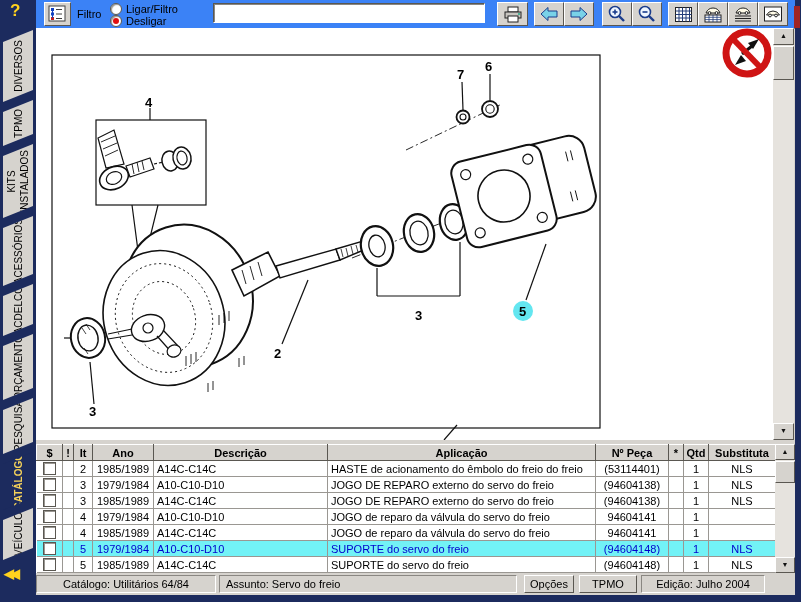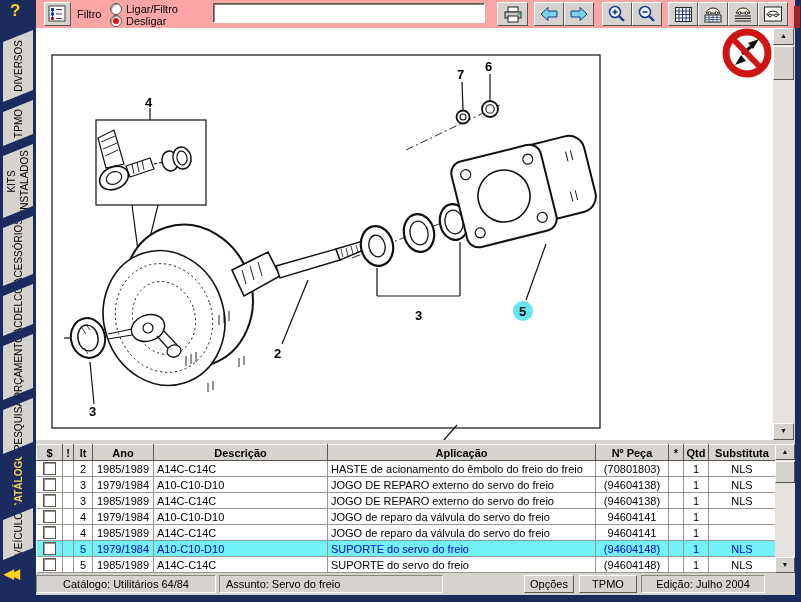--- a/index.html
+++ b/index.html
@@ -4,21 +4,21 @@
 <style>
   html,body{margin:0;padding:0;background:#555;}
   #win{position:relative;width:801px;height:602px;background:#d6d3ce;overflow:hidden;
        font-family:"Liberation Sans",sans-serif;-webkit-font-smoothing:none;}
   
   #sidebar{position:absolute;left:0;top:0;width:36px;height:602px;background:#1c2b5e;}
   #bottom-strip{position:absolute;left:0;top:595px;width:801px;height:7px;background:#1c2b5e;}
   #right-edge{position:absolute;left:795px;top:0;width:6px;height:602px;background:#1c2b5e;}
   #red-notch{position:absolute;left:794px;top:6px;width:6px;height:22px;background:#a02424;}
   
-  #toolbar{position:absolute;left:36px;top:0;width:759px;height:28px;background:#fca5a5;
+  #toolbar{position:absolute;left:36px;top:0;width:759px;height:28px;background:#3b82f6;
            border-bottom:1px solid #8a8782;}
   .tbtn{position:absolute;top:2px;height:24px;background:#d6d3ce;border:1px solid;
         border-color:#ffffff #5a5751 #5a5751 #ffffff;box-sizing:border-box;
         display:flex;align-items:center;justify-content:center;}
   #help-q{position:absolute;left:10px;top:1px;color:#ffd21e;font-weight:bold;font-size:17px;}
   #filter-label{position:absolute;left:41px;top:8px;font-size:11px;color:#000;}
   .radio-row{position:absolute;left:74px;font-size:11px;color:#000;display:flex;align-items:center;height:12px;}
   .rb{width:10px;height:10px;border-radius:50%;background:#fff;border:1px solid #5a5751;
       box-shadow:inset 1px 1px 1px #9a9792;margin-right:4px;position:relative;}
   .rb.on::after{content:"";position:absolute;left:2px;top:2px;width:6px;height:6px;border-radius:50%;background:#e01010;}
@@ -334,21 +334,21 @@
       </tr>
     </thead>
     <tbody>
         <tr>
           <td><span class="cb"></span></td>
           <td></td>
           <td>2</td>
           <td>1985/1989</td>
           <td>A14C-C14C</td>
           <td>HASTE de acionamento do êmbolo do freio do freio</td>
-          <td>(70801803)</td>
+          <td>(53114401)</td>
           <td></td>
           <td>1</td>
           <td>NLS</td>
         </tr>
         <tr>
           <td><span class="cb"></span></td>
           <td></td>
           <td>3</td>
           <td>1979/1984</td>
           <td>A10-C10-D10</td>
@@ -421,21 +421,21 @@
       </tbody>
   </table>
 
   <div id="tscroll" class="sb">
     <div class="sb-btn" style="top:0;height:16px;">▲</div>
     <div class="sb-thumb" style="top:17px;height:22px;"></div>
     <div class="sb-btn" style="bottom:0;height:16px;">▼</div>
   </div>
 
   <div class="spanel" style="left:36px;width:180px;text-align:center;">Catálogo: Utilitários 64/84</div>
-  <div class="spanel" style="left:219px;width:224px;">Assunto: Servo do freio</div>
+  <div class="spanel" style="left:219px;width:298px;">Assunto: Servo do freio</div>
   <div class="sbtn" style="left:524px;width:50px;">Opções</div>
   <div class="sbtn" style="left:579px;width:58px;">TPMO</div>
   <div class="spanel" style="left:641px;width:124px;text-align:center;">Edição: Julho 2004</div>
 
   <div id="bottom-strip"></div>
   <div id="right-edge"></div>
   <div id="red-notch"></div>
 </div>
 
 </body></html>

